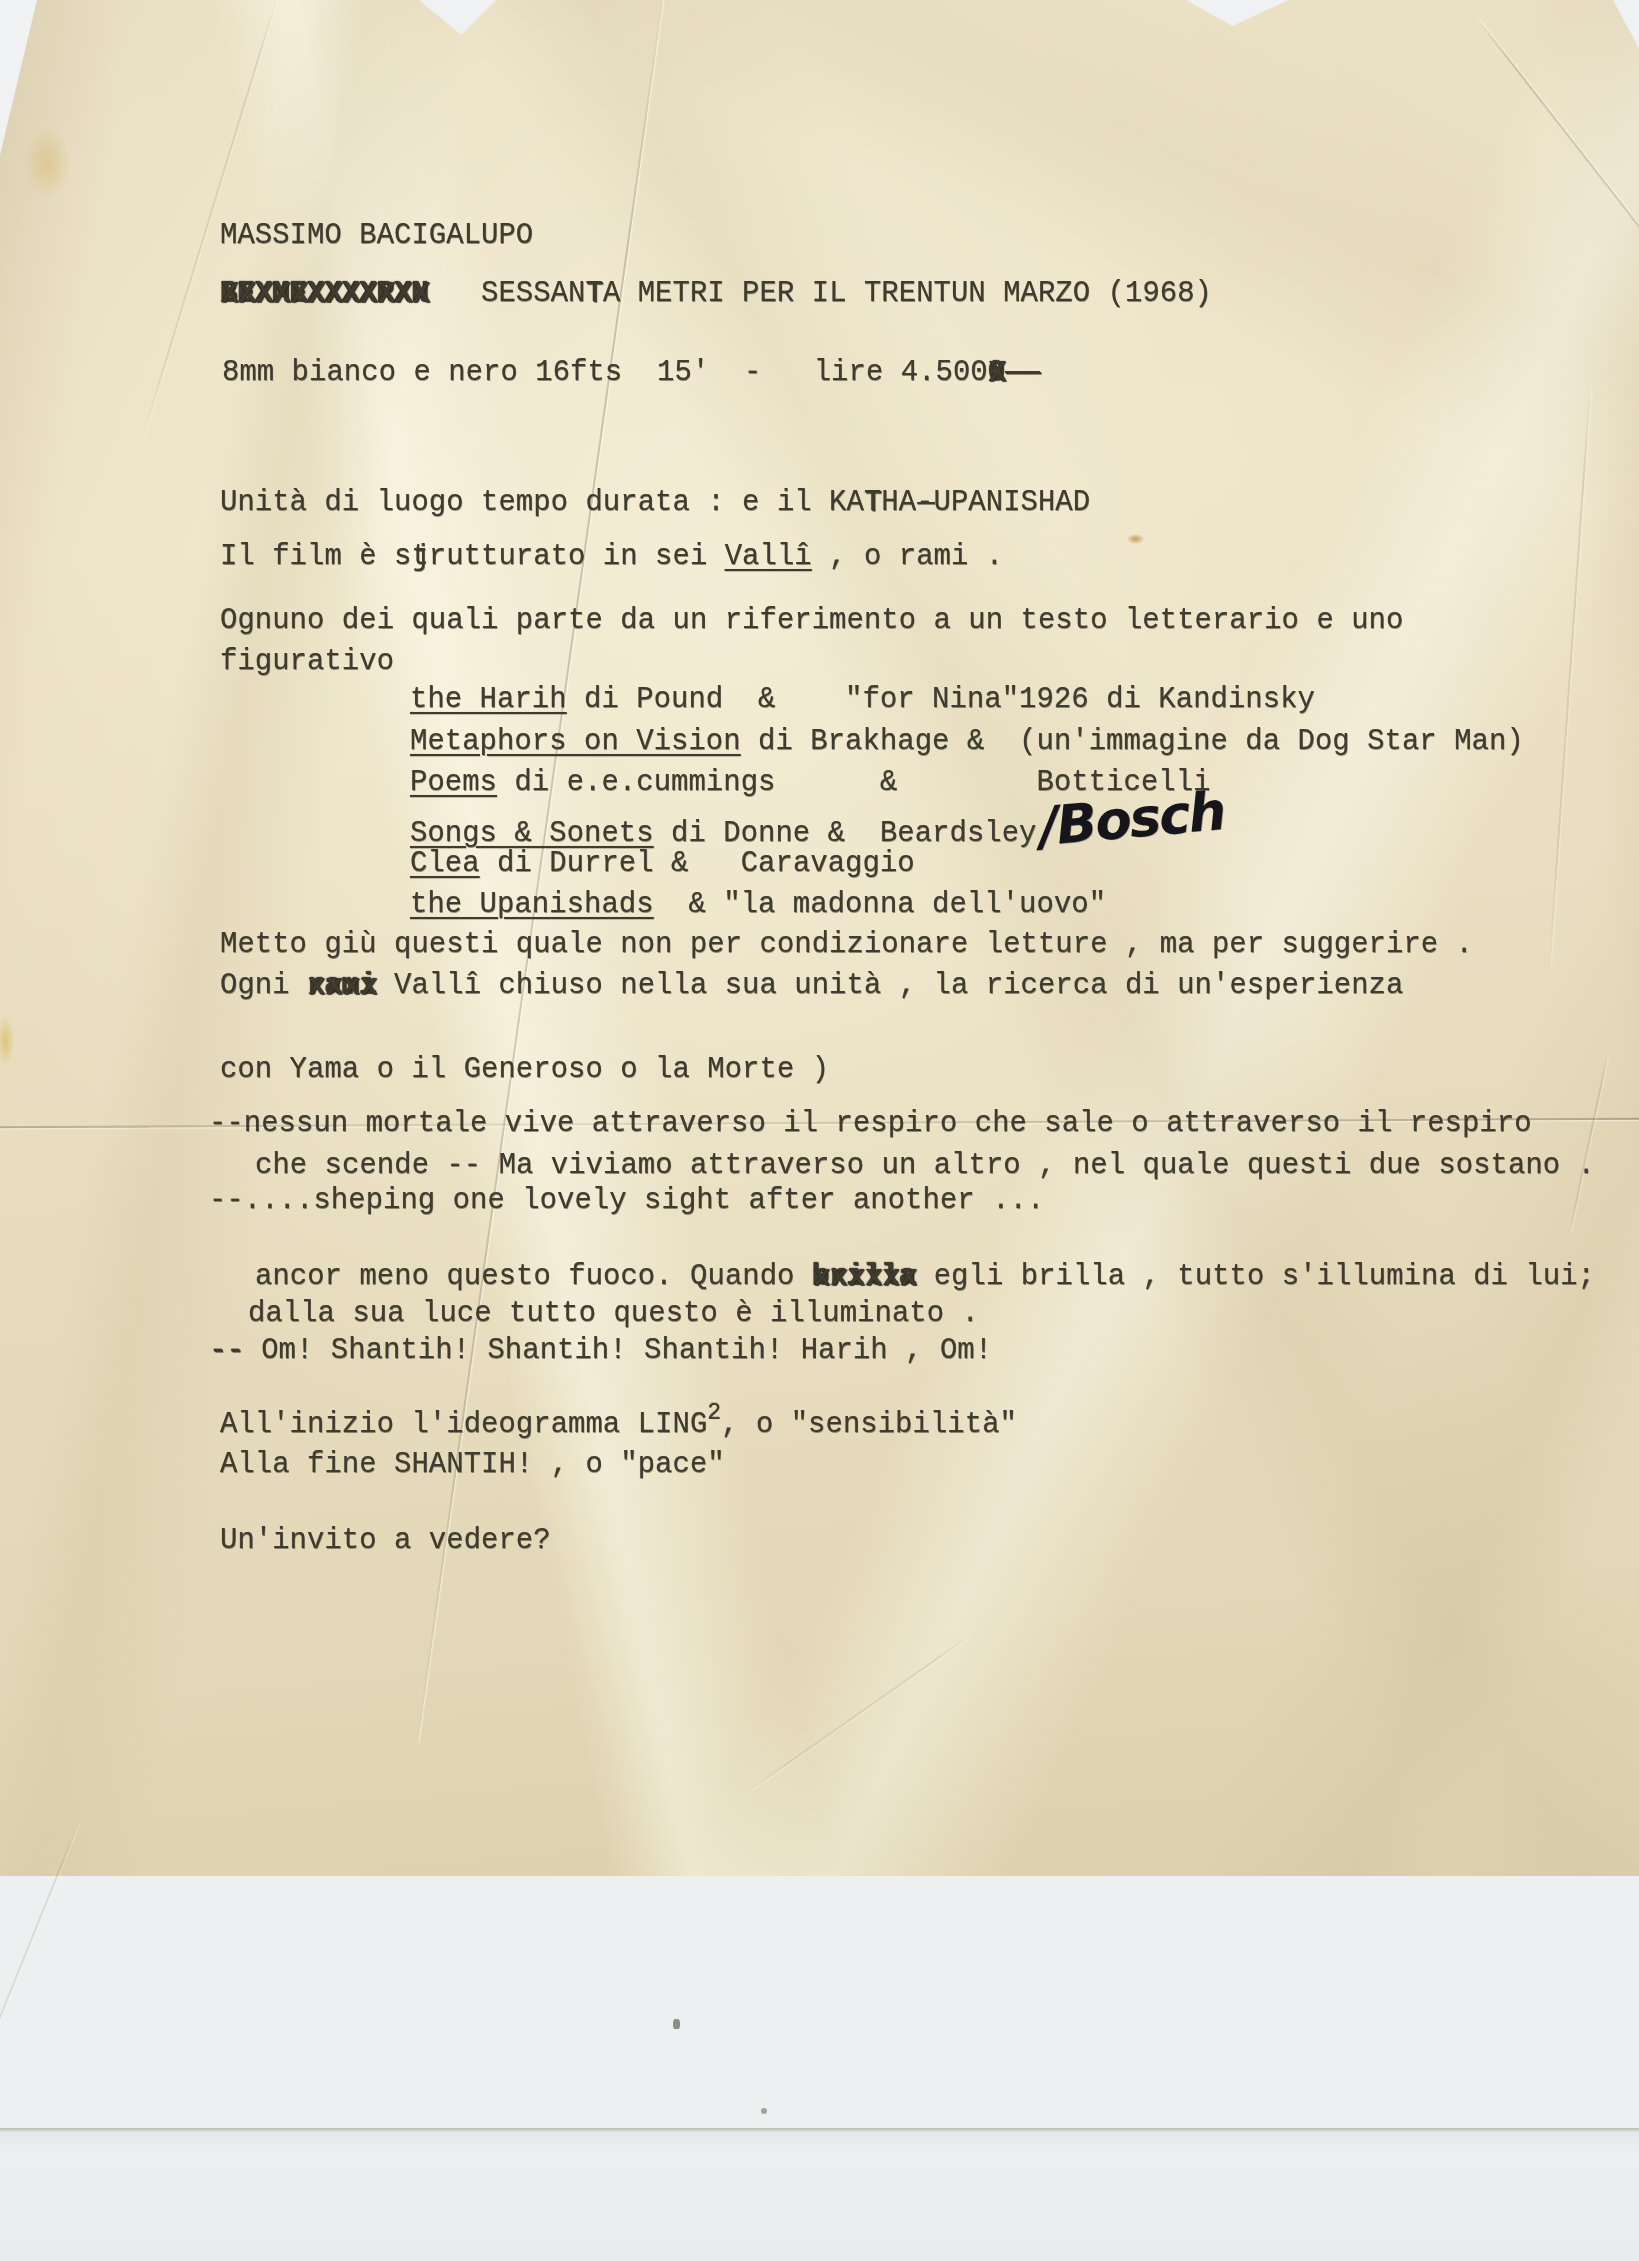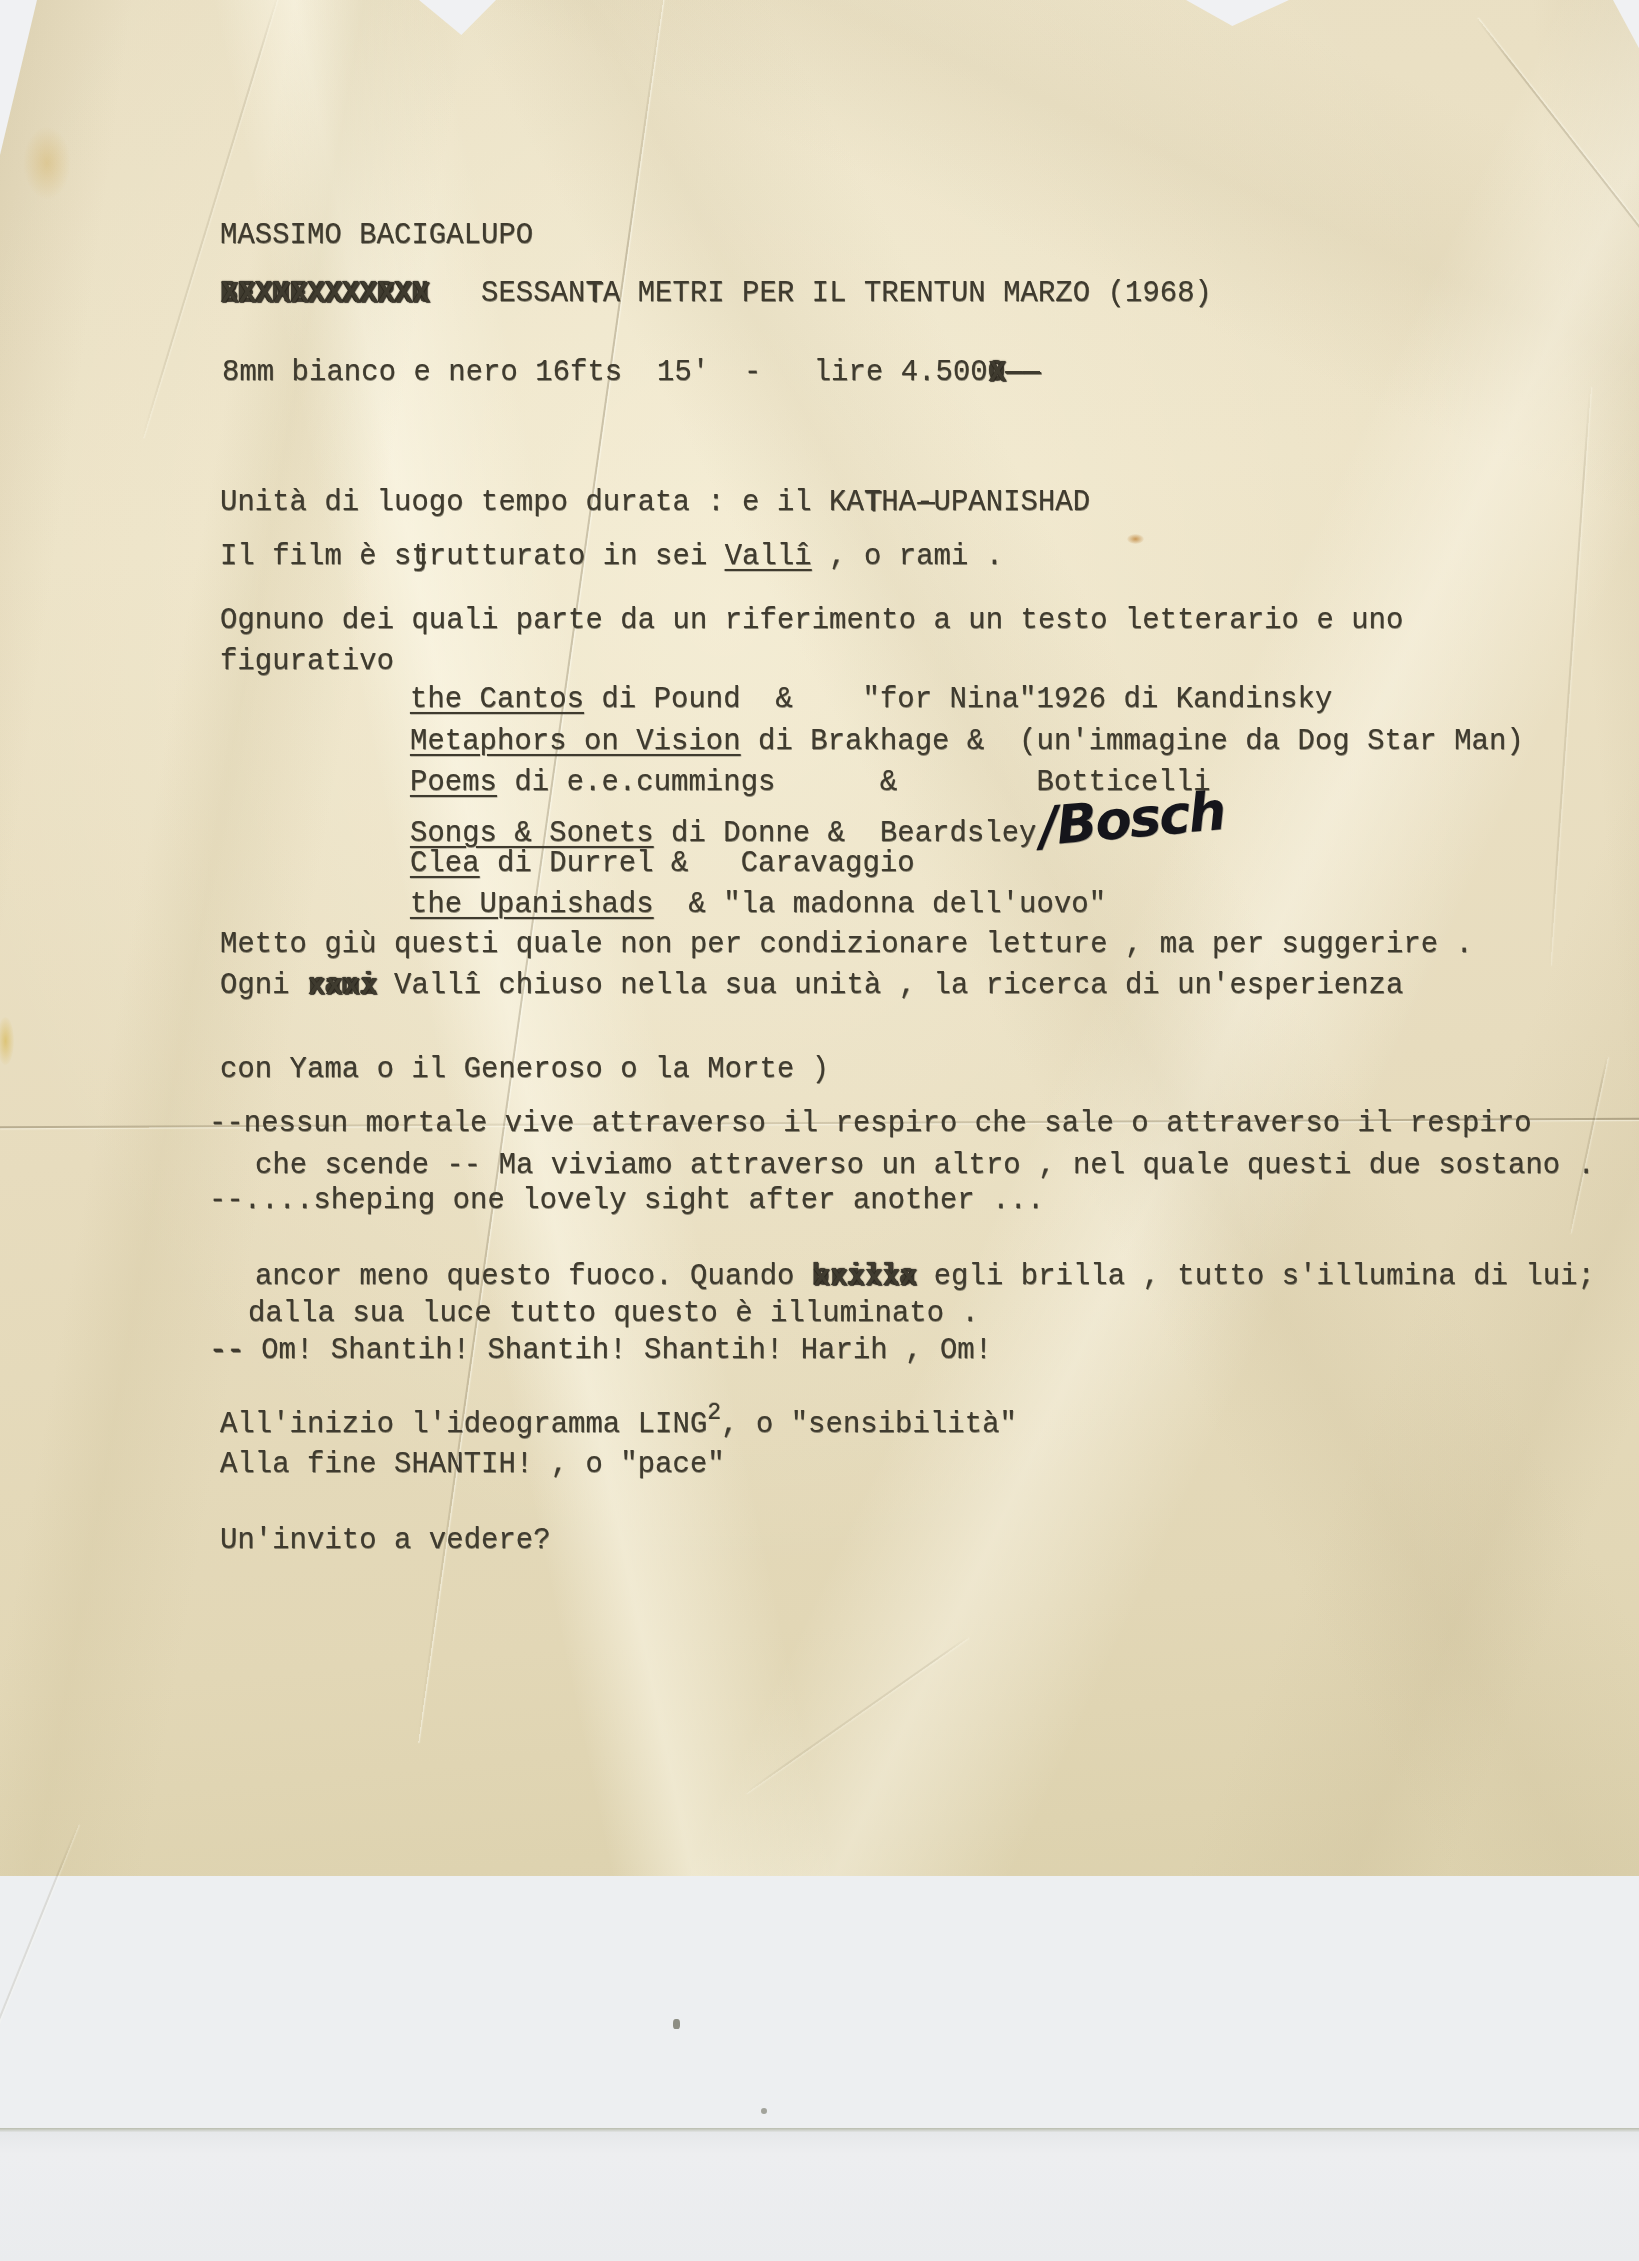--- a/index.html
+++ b/index.html
@@ -106,21 +106,21 @@
     <div class="notch" style="left:1613px; top:0; width:27px; height:50px; clip-path:polygon(0 0, 100% 0, 100% 100%);"></div>
 
     <div class="typed">
         <div class="tline" style="top: 219px; left: 220px;"><span class="">MASSIMO BACIGALUPO</span></div>
         <div class="tline" style="top: 277px; left: 220px;"><span class="ow blob"><span>BEXMEXXXXRXN</span><span class="ov">XXXXXXXXXXXX</span></span><span class="">   </span><span class="">SESSAN</span><span class="ow b"><span>T</span><span class="ov">T</span></span><span class="">A METRI PER IL TRENTUN MARZO (1968)</span></div>
         <div class="tline" style="top: 356px; left: 222px;"><span class="">8mm bianco e nero 16fts  15'  -   lire 4.500</span><span class="ow blob"><span>0</span><span class="ov">X</span></span><span class="ow b"><span>——</span><span class="ov">——</span></span></div>
         <div class="tline" style="top: 486px; left: 220px; text-align: center;"><span class="">Unità di luogo tempo durata : e il KA</span><span class="ow b"><span>T</span><span class="ov">T</span></span><span class="">HA</span><span class="ow b"><span>-</span><span class="ov">—</span></span><span class="">UPANISHAD</span></div>
         <div class="tline" style="top: 540px; left: 220px;"><span class="">Il film è s</span><span class="ow b"><span>t</span><span class="ov">j</span></span><span class="">rutturato in sei </span><span class="u">Vallî</span><span class=""> , o rami .</span></div>
         <div class="tline" style="top: 604px; left: 220px;"><span class="">Ognuno dei quali parte da un riferimento a un testo letterario e uno</span></div>
         <div class="tline" style="top: 645px; left: 220px;"><span class="">figurativo</span></div>
-        <div class="tline" style="top: 683px; left: 410px;"><span class="u">the Cantos</span><span class=""> di Pound  &amp;    "for Nina"1926 di Kandinsky</span></div>
+        <div class="tline" style="top: 683px; left: 410px;"><span class="u">the Harih</span><span class=""> di Pound  &amp;    "for Nina"1926 di Kandinsky</span></div>
         <div class="tline" style="top: 725px; left: 410px;"><span class="u">Metaphors on Vision</span><span class=""> di Brakhage &amp;  (un'immagine da Dog Star Man)</span></div>
         <div class="tline" style="top: 766px; left: 410px;"><span class="u">Poems</span><span class=""> di e.e.cummings      &amp;        Botticelli</span></div>
         <div class="tline" style="top: 806px; left: 410px;"><span class="u">Songs &amp; Sonets</span><span class=""> di Donne &amp;  Beardsley</span><span class="hw">/Bosch</span></div>
         <div class="tline" style="top: 847px; left: 410px;"><span class="u">Clea</span><span class=""> di Durrel &amp;   Caravaggio</span></div>
         <div class="tline" style="top: 888px; left: 410px;"><span class="u">the Upanishads</span><span class="">  &amp; "la madonna dell'uovo"</span></div>
         <div class="tline" style="top: 928px; left: 220px;"><span class="">Metto giù questi quale non per condizionare letture , ma per suggerire .</span></div>
         <div class="tline" style="top: 969px; left: 220px;"><span class="">Ogni </span><span class="ow blob"><span>rami</span><span class="ov">xxxx</span></span><span class=""> Vallî chiuso nella sua unità , la ricerca di un'esperienza</span></div>
         <div class="tline" style="top: 1053px; left: 220px;"><span class="">con Yama o il Generoso o la Morte )</span></div>
         <div class="tline" style="top: 1107px; left: 209px;"><span class="">--nessun mortale vive attraverso il respiro che sale o attraverso il respiro</span></div>
         <div class="tline" style="top: 1149px; left: 255px;"><span class="">che scende -- Ma viviamo attraverso un altro , nel quale questi due sostano .</span></div>

